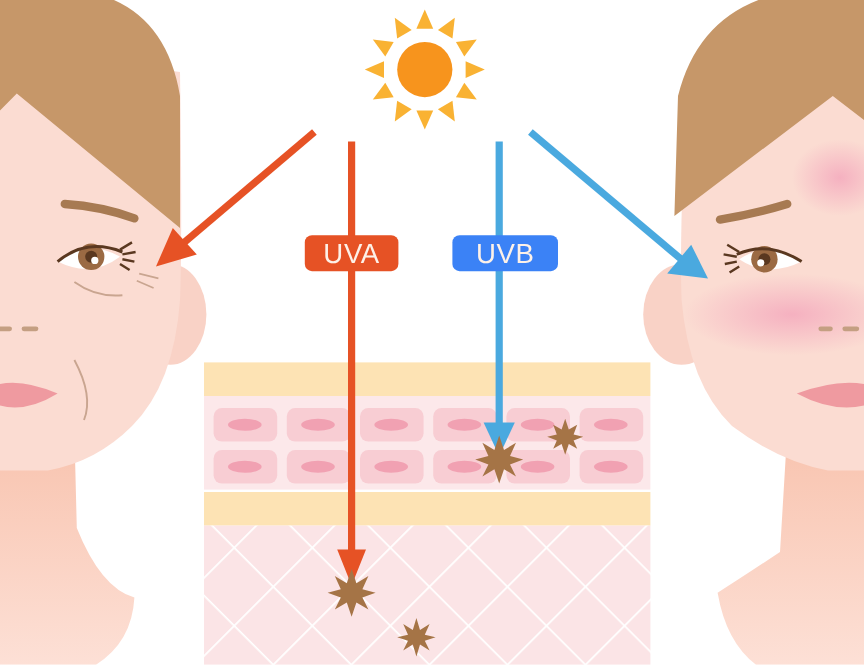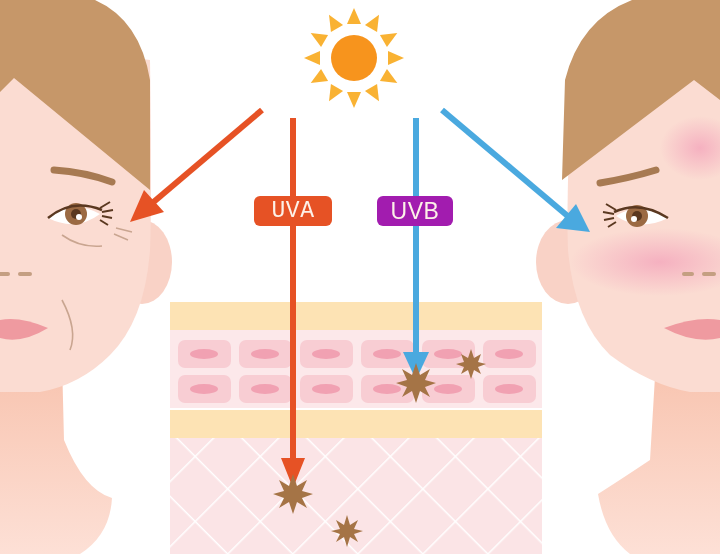--- a/index.html
+++ b/index.html
@@ -1,20 +1,20 @@
 <!DOCTYPE html>
 <html><head>
 <meta charset="utf-8">
 <style>
   html, body { margin:0; padding:0; background:#ffffff; }
   body { width:720px; height:554px; overflow:hidden; position:relative; font-family:"Liberation Sans", sans-serif; }
   #scene { position:absolute; left:0; top:0; width:720px; height:554px; }
   .label-box { position:absolute; height:30px; border-radius:6px; color:#fdf1e8; font-size:23px; line-height:30px; text-align:center; font-family:"Liberation Sans", sans-serif; letter-spacing:0.5px; }
-  #uva-label { left:254px; top:196px; width:78px; background:#e65225;font-family:Liberation Mono, monospace; }
-  #uvb-label { left:377px; top:196px; width:76px; background:#a21caf; }
+  #uva-label { left:254px; top:196px; width:78px; background:#e65225; }
+  #uvb-label { left:377px; top:196px; width:88px; background:#3b82f6; }
 </style>
 </head>
 <body>
 
 <svg id="scene" viewBox="0 0 720 554" width="720" height="554" xmlns="http://www.w3.org/2000/svg">
   <defs>
     <linearGradient id="neckL" x1="0" y1="0" x2="0" y2="1">
       <stop offset="0" stop-color="#f8c3ae"></stop>
       <stop offset="1" stop-color="#fde0d6"></stop>
     </linearGradient>

